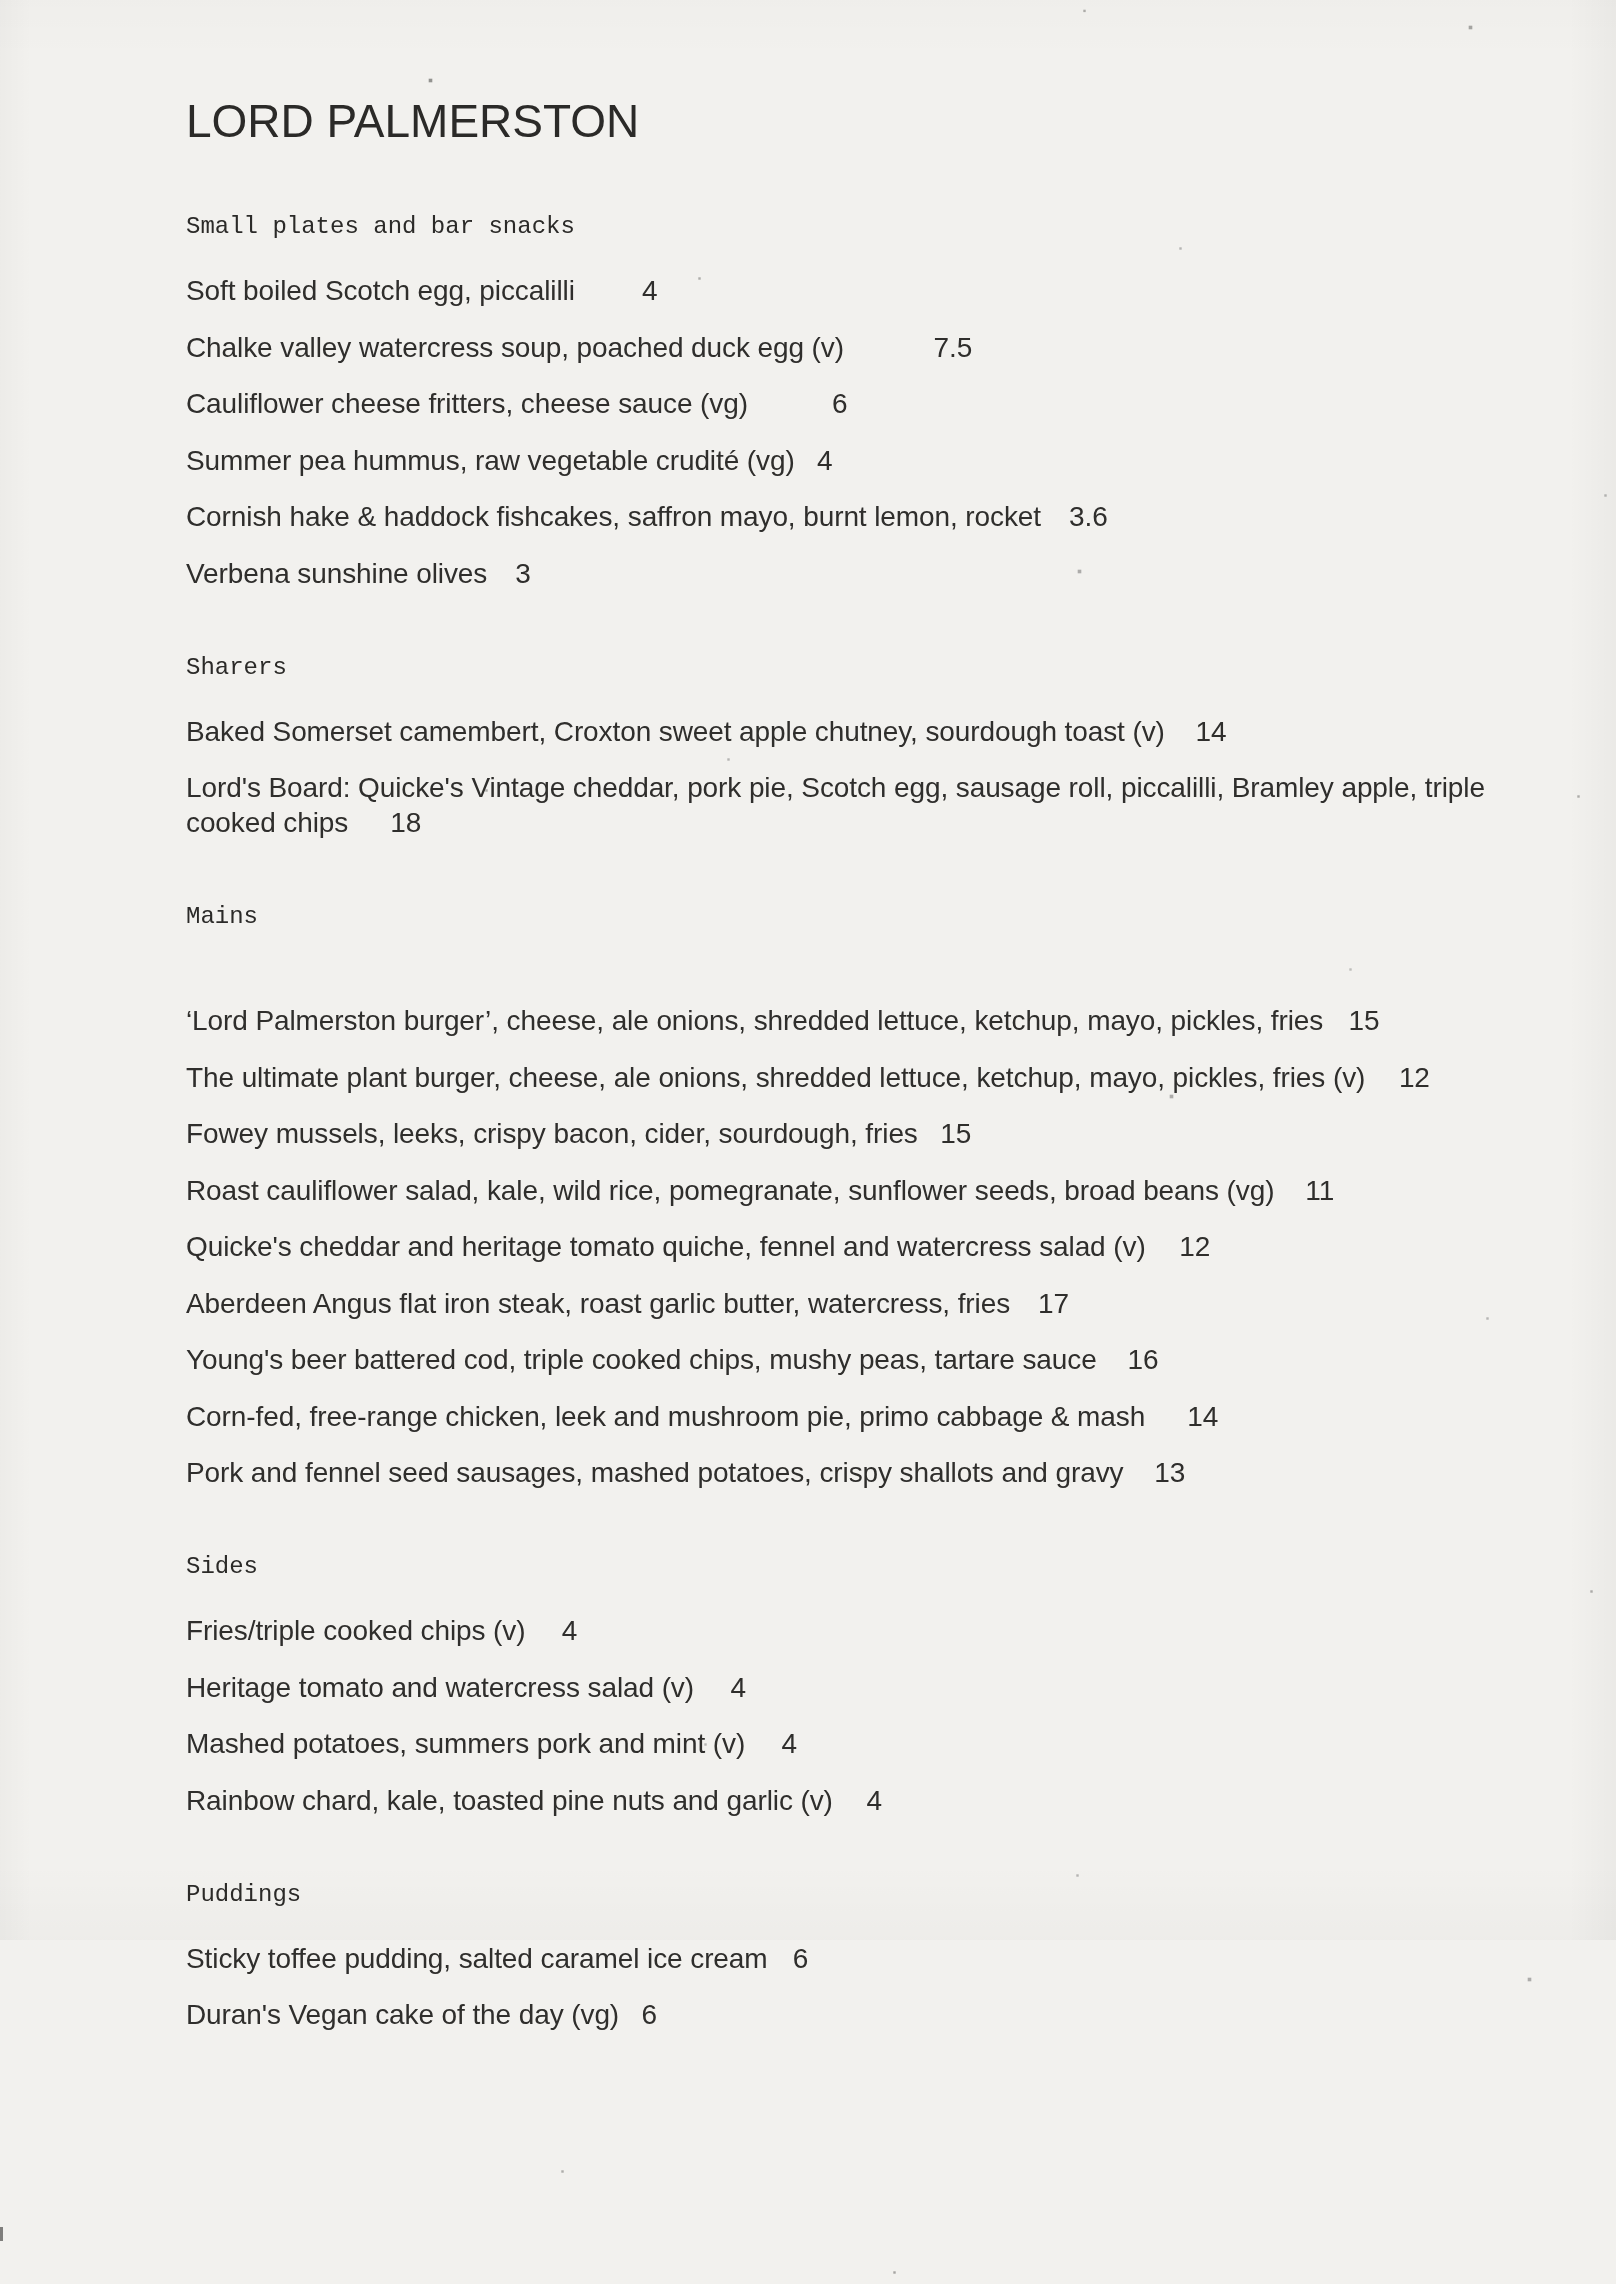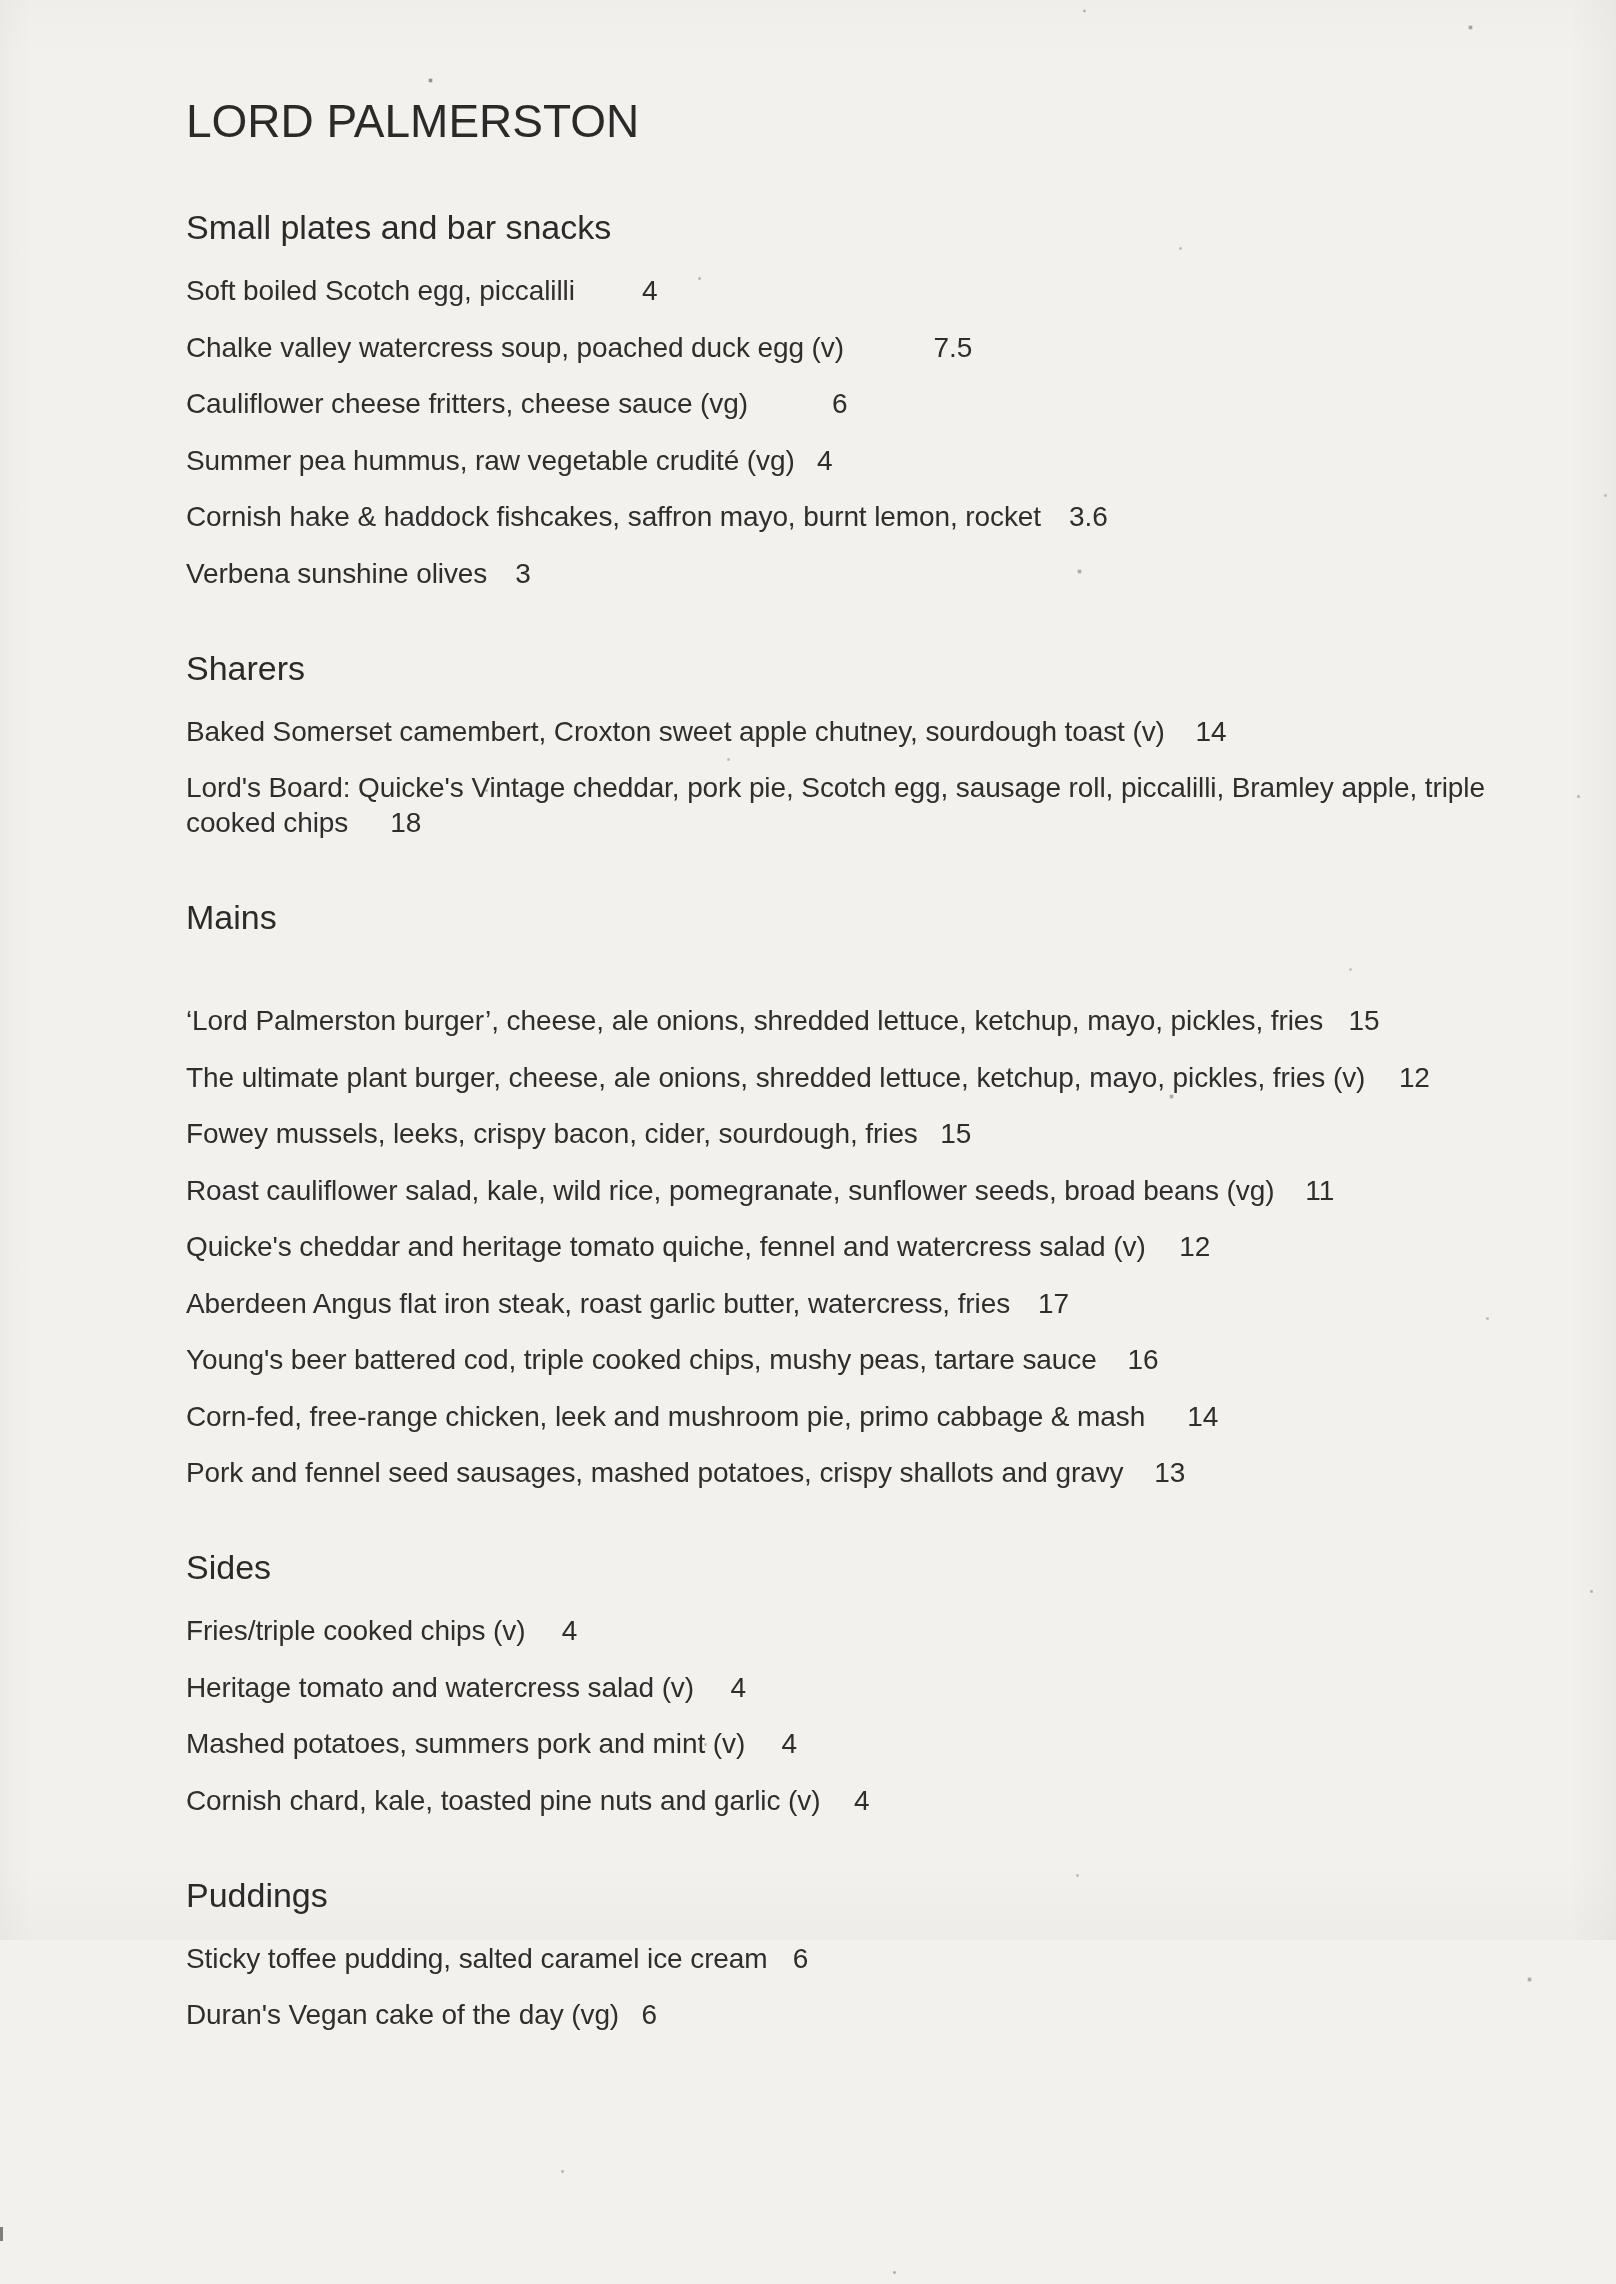--- a/index.html
+++ b/index.html
@@ -34,25 +34,26 @@
     font-weight: 300;
     letter-spacing: 0px;
     line-height: 52px;
     color: #2b2a28;
     margin-bottom: 60px;
   }
 
   .menu-section { margin-top: 57px; }
 
   .section-heading {
-    font-size: 34px;
+    font-size: 24px;
     font-weight: 300;
     line-height: 40px;
     color: #2b2a28;
     margin-bottom: 26px;
+    font-family: Liberation Mono, monospace;
   }
 
   .menu-items {
     list-style: none;
     max-width: 1323px;
   }
 
   
   [data-name="section-mains"] .menu-items { padding-top: 40px; }
 
@@ -145,21 +146,21 @@
           <li class="menu-item" data-name="menu-item"><span class="item-text" data-name="item-name">Corn-fed, free-range chicken, leek and mushroom pie, primo cabbage &amp; mash</span><span class="item-price" data-name="item-price" style="margin-left: 1.5em;">14</span></li>
           <li class="menu-item" data-name="menu-item"><span class="item-text" data-name="item-name">Pork and fennel seed sausages, mashed potatoes, crispy shallots and gravy</span><span class="item-price" data-name="item-price" style="margin-left: 1.1em;">13</span></li>
         </ul>
       </section>
       <section class="menu-section" data-name="section-sides">
         <h2 class="section-heading" data-name="section-heading-sides">Sides</h2>
         <ul class="menu-items" data-name="menu-items-sides">
           <li class="menu-item" data-name="menu-item"><span class="item-text" data-name="item-name">Fries/triple cooked chips (v)</span><span class="item-price" data-name="item-price" style="margin-left: 1.3em;">4</span></li>
           <li class="menu-item" data-name="menu-item"><span class="item-text" data-name="item-name">Heritage tomato and watercress salad (v)</span><span class="item-price" data-name="item-price" style="margin-left: 1.3em;">4</span></li>
           <li class="menu-item" data-name="menu-item"><span class="item-text" data-name="item-name">Mashed potatoes, summers pork and mint (v)</span><span class="item-price" data-name="item-price" style="margin-left: 1.3em;">4</span></li>
-          <li class="menu-item" data-name="menu-item"><span class="item-text" data-name="item-name">Cornish chard, kale, toasted pine nuts and garlic (v)</span><span class="item-price" data-name="item-price" style="margin-left: 1.2em;">4</span></li>
+          <li class="menu-item" data-name="menu-item"><span class="item-text" data-name="item-name">Rainbow chard, kale, toasted pine nuts and garlic (v)</span><span class="item-price" data-name="item-price" style="margin-left: 1.2em;">4</span></li>
         </ul>
       </section>
       <section class="menu-section" data-name="section-puddings">
         <h2 class="section-heading" data-name="section-heading-puddings">Puddings</h2>
         <ul class="menu-items" data-name="menu-items-puddings">
           <li class="menu-item" data-name="menu-item"><span class="item-text" data-name="item-name">Sticky toffee pudding, salted caramel ice cream</span><span class="item-price" data-name="item-price" style="margin-left: 0.9em;">6</span></li>
           <li class="menu-item" data-name="menu-item"><span class="item-text" data-name="item-name">Duran's Vegan cake of the day (vg)</span><span class="item-price" data-name="item-price" style="margin-left: 0.8em;">6</span></li>
         </ul>
       </section>
     </div>

